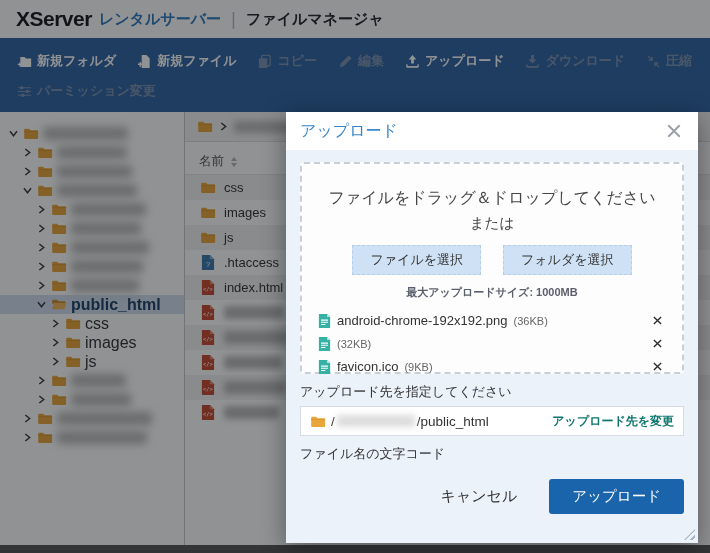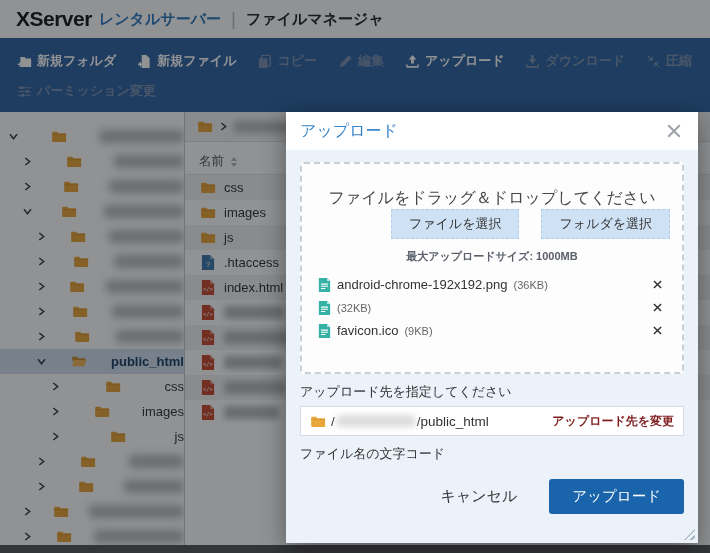--- a/index.html
+++ b/index.html
@@ -20,21 +20,21 @@
   .tb-row2 { margin-top:12px; }
   .tb-btn { display:flex; align-items:center; gap:5px; font-size:13px; font-weight:600;
             color:#fff; white-space:nowrap; cursor:pointer; }
   .tb-btn.disabled { color:#7d93b1; cursor:default; }
   .tb-icon { display:inline-flex; width:16px; height:16px; align-items:center; justify-content:center; }
   .tb-icon svg { width:15px; height:15px; }
 
   
   .content { position:absolute; top:112px; left:0; right:0; bottom:8px; display:flex; background:#fff; }
   .sidebar { width:185px; border-right:1px solid #c9c9c9; padding-top:12px; overflow:hidden; flex:none; }
-  .tree-row { height:25px; display:flex; align-items:center; gap:4px; font-size:13px; color:#333; cursor:pointer;justify-content:space-between; }
+  .tree-row { height:19px; display:flex; align-items:center; gap:4px; font-size:16px; color:#333; cursor:pointer; }
   .tree-row.selected { background:#cfdeee; }
   .tree-row.selected .tree-label { color:#1e4066; font-weight:700; }
   .tw-chev { width:11px; display:inline-flex; justify-content:center; flex:none; }
   .tw-icon { display:inline-flex; flex:none; }
   .redacted { height:13px; background:#b9b9b9; border-radius:3px; filter:blur(4px); flex:none; }
 
   .main { flex:1; display:flex; flex-direction:column; overflow:hidden; }
   .breadcrumb { height:30px; background:#f2f2f2; border-bottom:1px solid #dcdcdc;
                 display:flex; align-items:center; gap:7px; padding:0 12px; flex:none; }
   .crumb-redacted { height:12px; width:66px; background:#bdbdbd; border-radius:2px; filter:blur(3px); }
@@ -56,35 +56,35 @@
            display:flex; flex-direction:column; }
   .modal-header { height:38px; display:flex; align-items:center; padding:0 14px; background:#fff; flex:none; }
   .modal-title { color:#3584c7; font-size:16px; }
   .close-btn { margin-left:auto; cursor:pointer; display:inline-flex; padding:2px; }
   .modal-body { flex:1; background:#ecf2fa; padding:12px 14px 10px; display:flex; flex-direction:column; overflow:hidden; }
 
   .dropzone { background:#fdfdfe; border:2px dashed #c9cfd8; border-radius:4px; height:212px;
               display:flex; flex-direction:column; padding:24px 12px 6px; flex:none; }
   .dz-line1 { text-align:center; font-size:16px; color:#454545; }
   .dz-line2 { text-align:center; font-size:14.5px; color:#454545; margin-top:5px; }
-  .dz-buttons { display:flex; justify-content:flex-end; gap:22px; }
+  .dz-buttons { display:flex; justify-content:center; gap:22px; margin-top:12px; }
   .dz-btn { background:#cfe2f5; border:1px dashed #b2cfec; color:#333; font-size:13px;
             padding:5px 17px; cursor:pointer; font-family:inherit; }
   .dz-note { text-align:center; font-size:11px; color:#5a5f6b; font-weight:600; margin-top:10px; }
   .dz-files { margin-top:9px;text-align:center; }
   .dz-file { display:flex; align-items:center; gap:6px; height:23px; font-size:13px; color:#333; padding:0 4px; }
   .dz-size { font-size:11px; color:#666; }
   .remove-btn { margin-left:auto; cursor:pointer; display:inline-flex; padding:2px 4px; background:none; border:none; }
 
   .section-label { font-size:13px; color:#333; margin-top:9px; line-height:18px; flex:none; }
   .path-row { margin-top:5px; height:30px; background:#fff; border:1px solid #d7dce3;
               display:flex; align-items:center; padding:0 9px; font-size:13.5px; color:#333; flex:none; }
   .path-row .tw-icon { margin-right:5px; }
   .path-redacted { height:12px; width:78px; background:#dcdcdc; filter:blur(3px); border-radius:2px; margin:0 2px; }
-  .change-link { margin-left:auto; color:#7f1d1d; font-size:12px; font-weight:700; cursor:pointer; }
+  .change-link { margin-left:auto; color:#0f766e; font-size:12px; font-weight:700; cursor:pointer; }
 
   .select-wrap { position:relative; margin-top:5px; flex:none; }
   .select-wrap select { width:100%; height:23px; font-size:13px; border:1px solid #6f7781; border-radius:2px;
            background:#fff; appearance:none; -webkit-appearance:none; padding:0 20px 0 6px; color:#222;
            font-family:inherit; cursor:pointer; }
   .select-chev { position:absolute; right:7px; top:8px; pointer-events:none; display:inline-flex; }
 
   .modal-actions { display:flex; justify-content:flex-end; align-items:center; gap:32px; margin-top:16px; flex:none; }
   .cancel-btn { font-size:15px; color:#333; cursor:pointer; background:none; border:none; font-family:inherit; }
   .submit-btn { background:#1a64ab; color:#fff; font-size:14.5px; padding:8px 23px; border-radius:3px;
@@ -565,20 +565,21 @@
             <svg viewBox="0 0 14 14" width="16" height="16">
               <path d="M2 2l10 10M12 2L2 12" stroke="#9aa0a8" stroke-width="1.7"></path>
             </svg>
           </span>
         </span>
     </div>
     <div class="modal-body">
 
       <div class="dropzone">
         <div class="dz-line1">ファイルをドラッグ＆ドロップしてください</div>
+        <div class="dz-line2">または</div>
         <div class="dz-buttons">
           <button class="dz-btn">ファイルを選択</button>
           <button class="dz-btn">フォルダを選択</button>
         </div>
         <div class="dz-note">最大アップロードサイズ: 1000MB</div>
         <div class="dz-files" id="upload-files">
             <div class="dz-file">
               <span class="tw-icon">
                 <svg viewBox="0 0 15 18" width="13" height="16">
                   <path d="M1 1h9.5L14 4.5V17H1z" fill="#35b2a5"></path>

